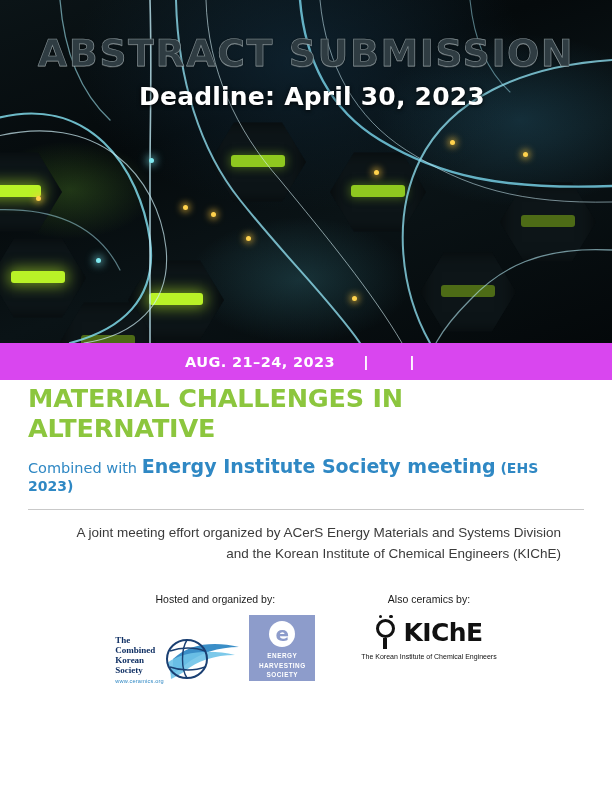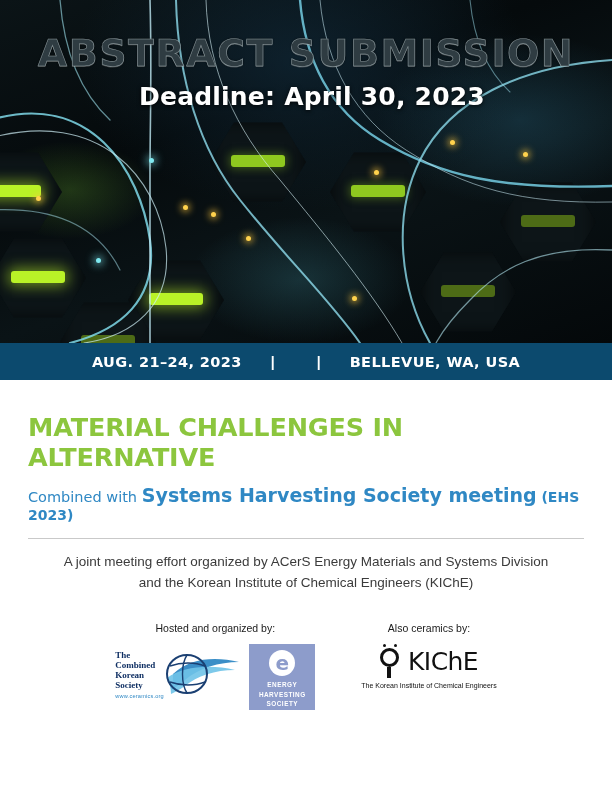--- a/index.html
+++ b/index.html
@@ -106,21 +106,21 @@
     letter-spacing: 0.2px;
     margin: 8px 0 0 12px;
     text-shadow: 0 1px 4px rgba(0,0,0,0.85);
   }
 
   
   .infobar {
     position: relative;
     width: 612px;
     height: 37px;
-    background: #0c4a6e;
+    background: #d946ef;
     display: flex;
     align-items: center;
     justify-content: center;
     gap: 16px;
   }
   .infobar span.txt {
     color: #ffffff;
     font-size: 14.5px;
     font-weight: bold;
     letter-spacing: 0.4px;
@@ -128,21 +128,21 @@
   }
   .infobar .sep {
     color: #ffffff;
     font-size: 14px;
     font-weight: bold;
     padding: 0 13px;
   }
 
   
   .titleblock {
-    padding: 32px 28px 0 28px;
+    padding: 3px 28px 0 28px;
   }
   .mtitle {
     font-family: "DejaVu Sans", sans-serif;
     color: #8cc63e;
     font-weight: bold;
     font-size: 25.5px;
     line-height: 1.18;
     letter-spacing: -0.2px;
     margin: 0;
   }
@@ -171,21 +171,21 @@
   }
   .rule {
     margin: 14px auto 0 auto;
     width: 556px;
     height: 1px;
     background: #c9c9c9;
   }
   .joint {
     margin: 13px auto 0 auto;
     width: 510px;
-    text-align: center;
+    text-align: right;
     color: #3b3b3b;
     font-size: 13.5px;
     line-height: 1.55;
     font-family: "Liberation Sans", sans-serif;
   }
 
   
   .logos {
     margin-top: 28px;
     display: flex;
@@ -197,21 +197,21 @@
     text-align: center;
   }
   .logo-col .caption {
     font-size: 10.5px;
     color: #1a1a1a;
     margin-bottom: 10px;
     font-family: "Liberation Sans", sans-serif;
   }
   .logo-row {
     display: flex;
-    align-items: flex-start;
+    align-items: flex-end;
     gap: 6px;
   }
 
   
   .acers {
     position: relative;
     width: 128px;
     height: 52px;
   }
   .acers-text {
@@ -297,21 +297,21 @@
   }
   .kiche-mark .stem {
     position: absolute;
     left: 7.2px; top: 23px;
     width: 4px; height: 11px;
     background: #111;
   }
   .kiche-word {
     font-family: "DejaVu Sans", sans-serif;
     font-size: 25px;
-    font-weight: normal;
+    font-weight: bold;
     color: #111;
     letter-spacing: -0.6px;
   }
   .kiche-sub {
     margin-top: 4px;
     font-size: 7px;
     color: #111;
     font-family: "Liberation Sans", sans-serif;
   }
 </style>
@@ -363,31 +363,30 @@
     <div class="hero-text">
       <div class="hero-title">ABSTRACT SUBMISSION</div>
       <div class="hero-sub">Deadline: April 30, 2023</div>
     </div>
   </div>
 
   <div class="infobar">
     <span class="txt">AUG. 21–24, 2023</span>
     <span class="sep">|</span>
     <span class="sep">|</span>
-    <span class="txt">BELLEVUE, WA, USA</span>
   </div>
 
   <div class="titleblock">
     <div class="mtitle">
       <div>MATERIAL CHALLENGES IN ALTERNATIVE</div>
     </div>
 
     <div class="combined">
       <span class="lead">Combined with</span>
-      <span class="ehs">Systems Harvesting Society meeting</span>
+      <span class="ehs">Energy Institute Society meeting</span>
       <span class="ehsyear">(EHS 2023)</span>
     </div>
 
     <div class="rule"></div>
 
     <div class="joint">A joint meeting effort organized by ACerS Energy Materials and Systems Division and the Korean Institute of Chemical Engineers (KIChE)</div>
   </div>
 
   <div class="logos">
 

